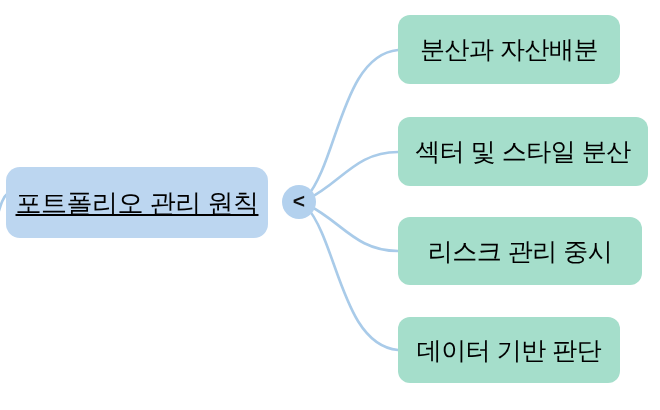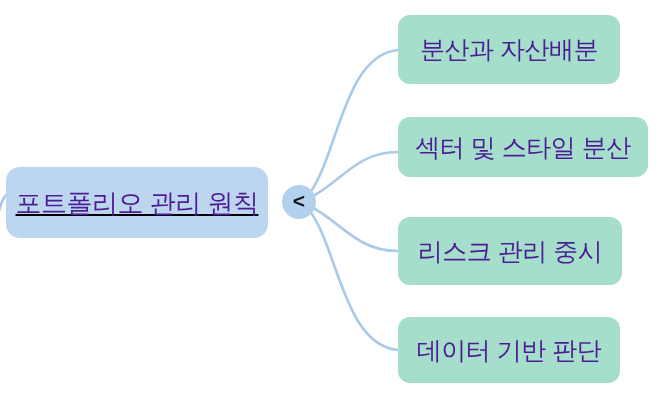--- a/index.html
+++ b/index.html
@@ -25,21 +25,21 @@
   }
   .node {
     position: absolute;
     display: flex;
     align-items: center;
     justify-content: center;
     box-sizing: border-box;
     cursor: pointer;
   }
   .node .node-label {
-    color: #4c1d95;
+    color: #000000;
     font-weight: 500;
     letter-spacing: -0.5px;
     white-space: nowrap;
     line-height: 1;
   }
   .root-node {
     left: 6px;
     top: 167px;
     width: 262px;
     height: 71px;
@@ -49,22 +49,22 @@
     font-size: 26px;
   }
   .child-node {
     left: 398px;
     border-radius: 12px;
   }
   .child-node .node-label {
     font-size: 25px;
   }
   .child-1 { top: 15px;  width: 222px; height: 69px; }
-  .child-2 { top: 117px; width: 250px; height: 60px; }
-  .child-3 { top: 217px; width: 224px; height: 68px; }
+  .child-2 { top: 117px; width: 250px; height: 69px; }
+  .child-3 { top: 217px; width: 244px; height: 68px; }
   .child-4 { top: 317px; width: 222px; height: 66px; }
   .collapse-toggle {
     position: absolute;
     left: 282px;
     top: 185px;
     width: 34px;
     height: 34px;
     border-radius: 50%;
     display: flex;
     align-items: center;

